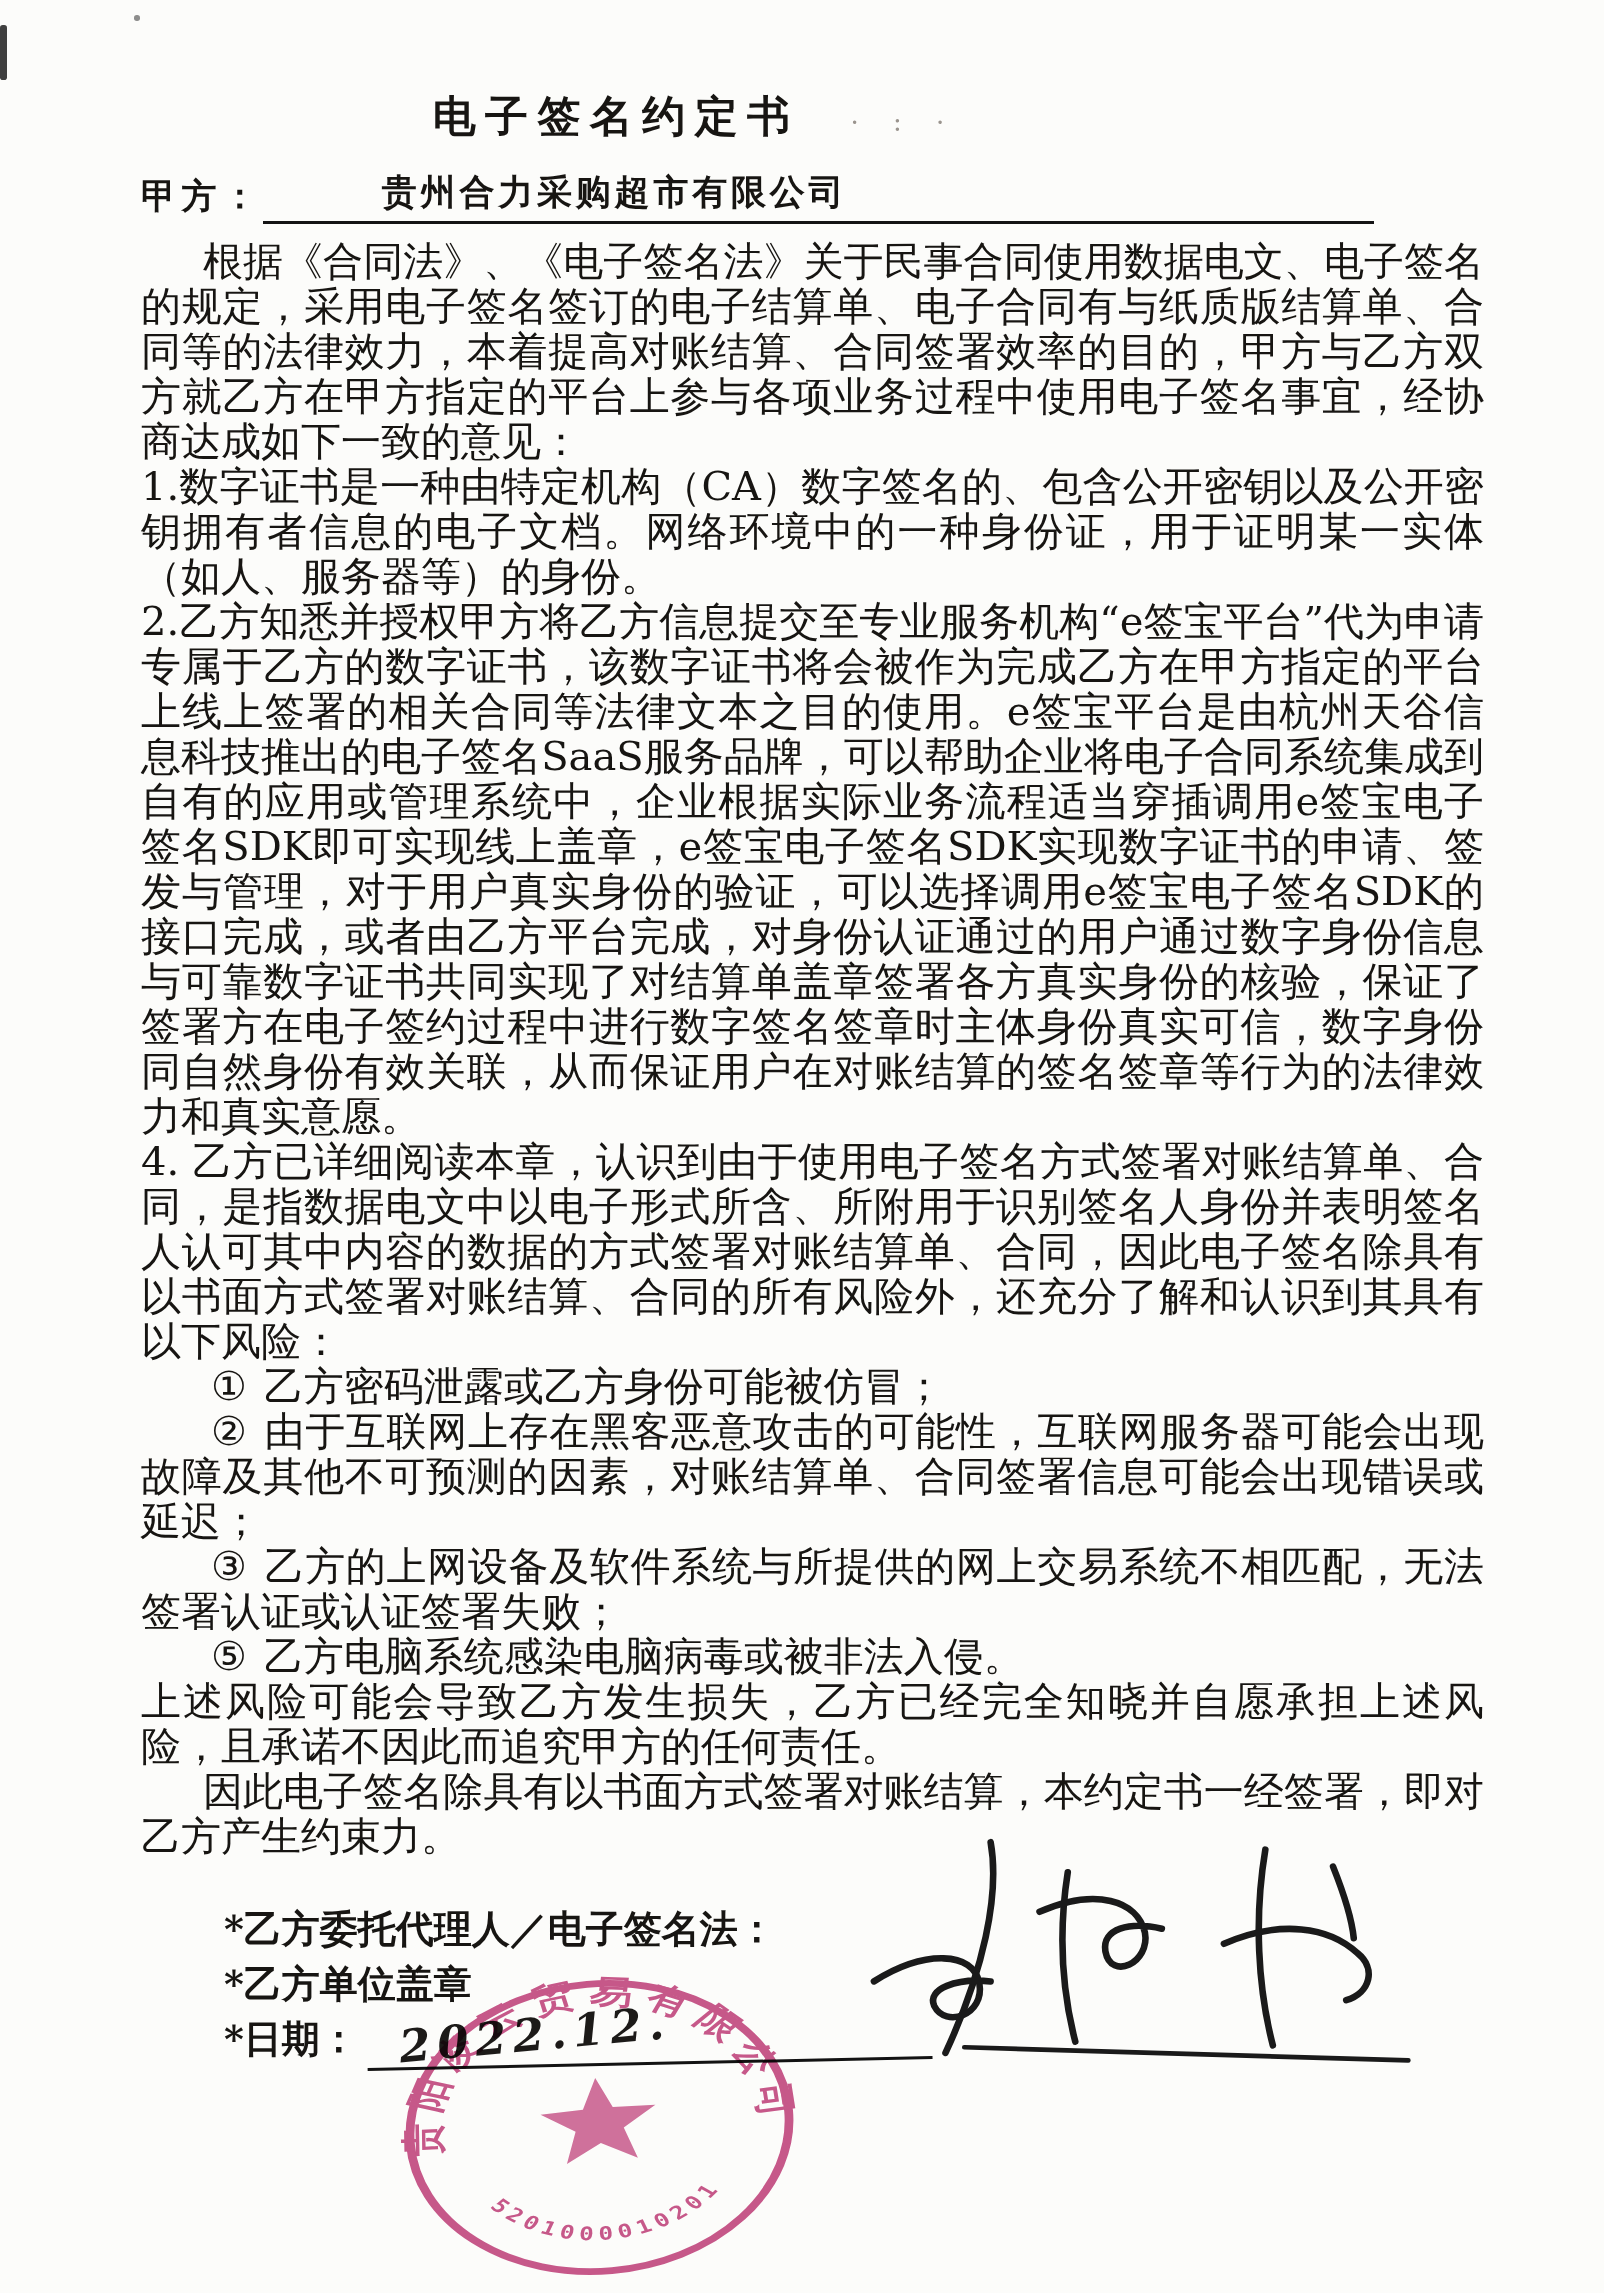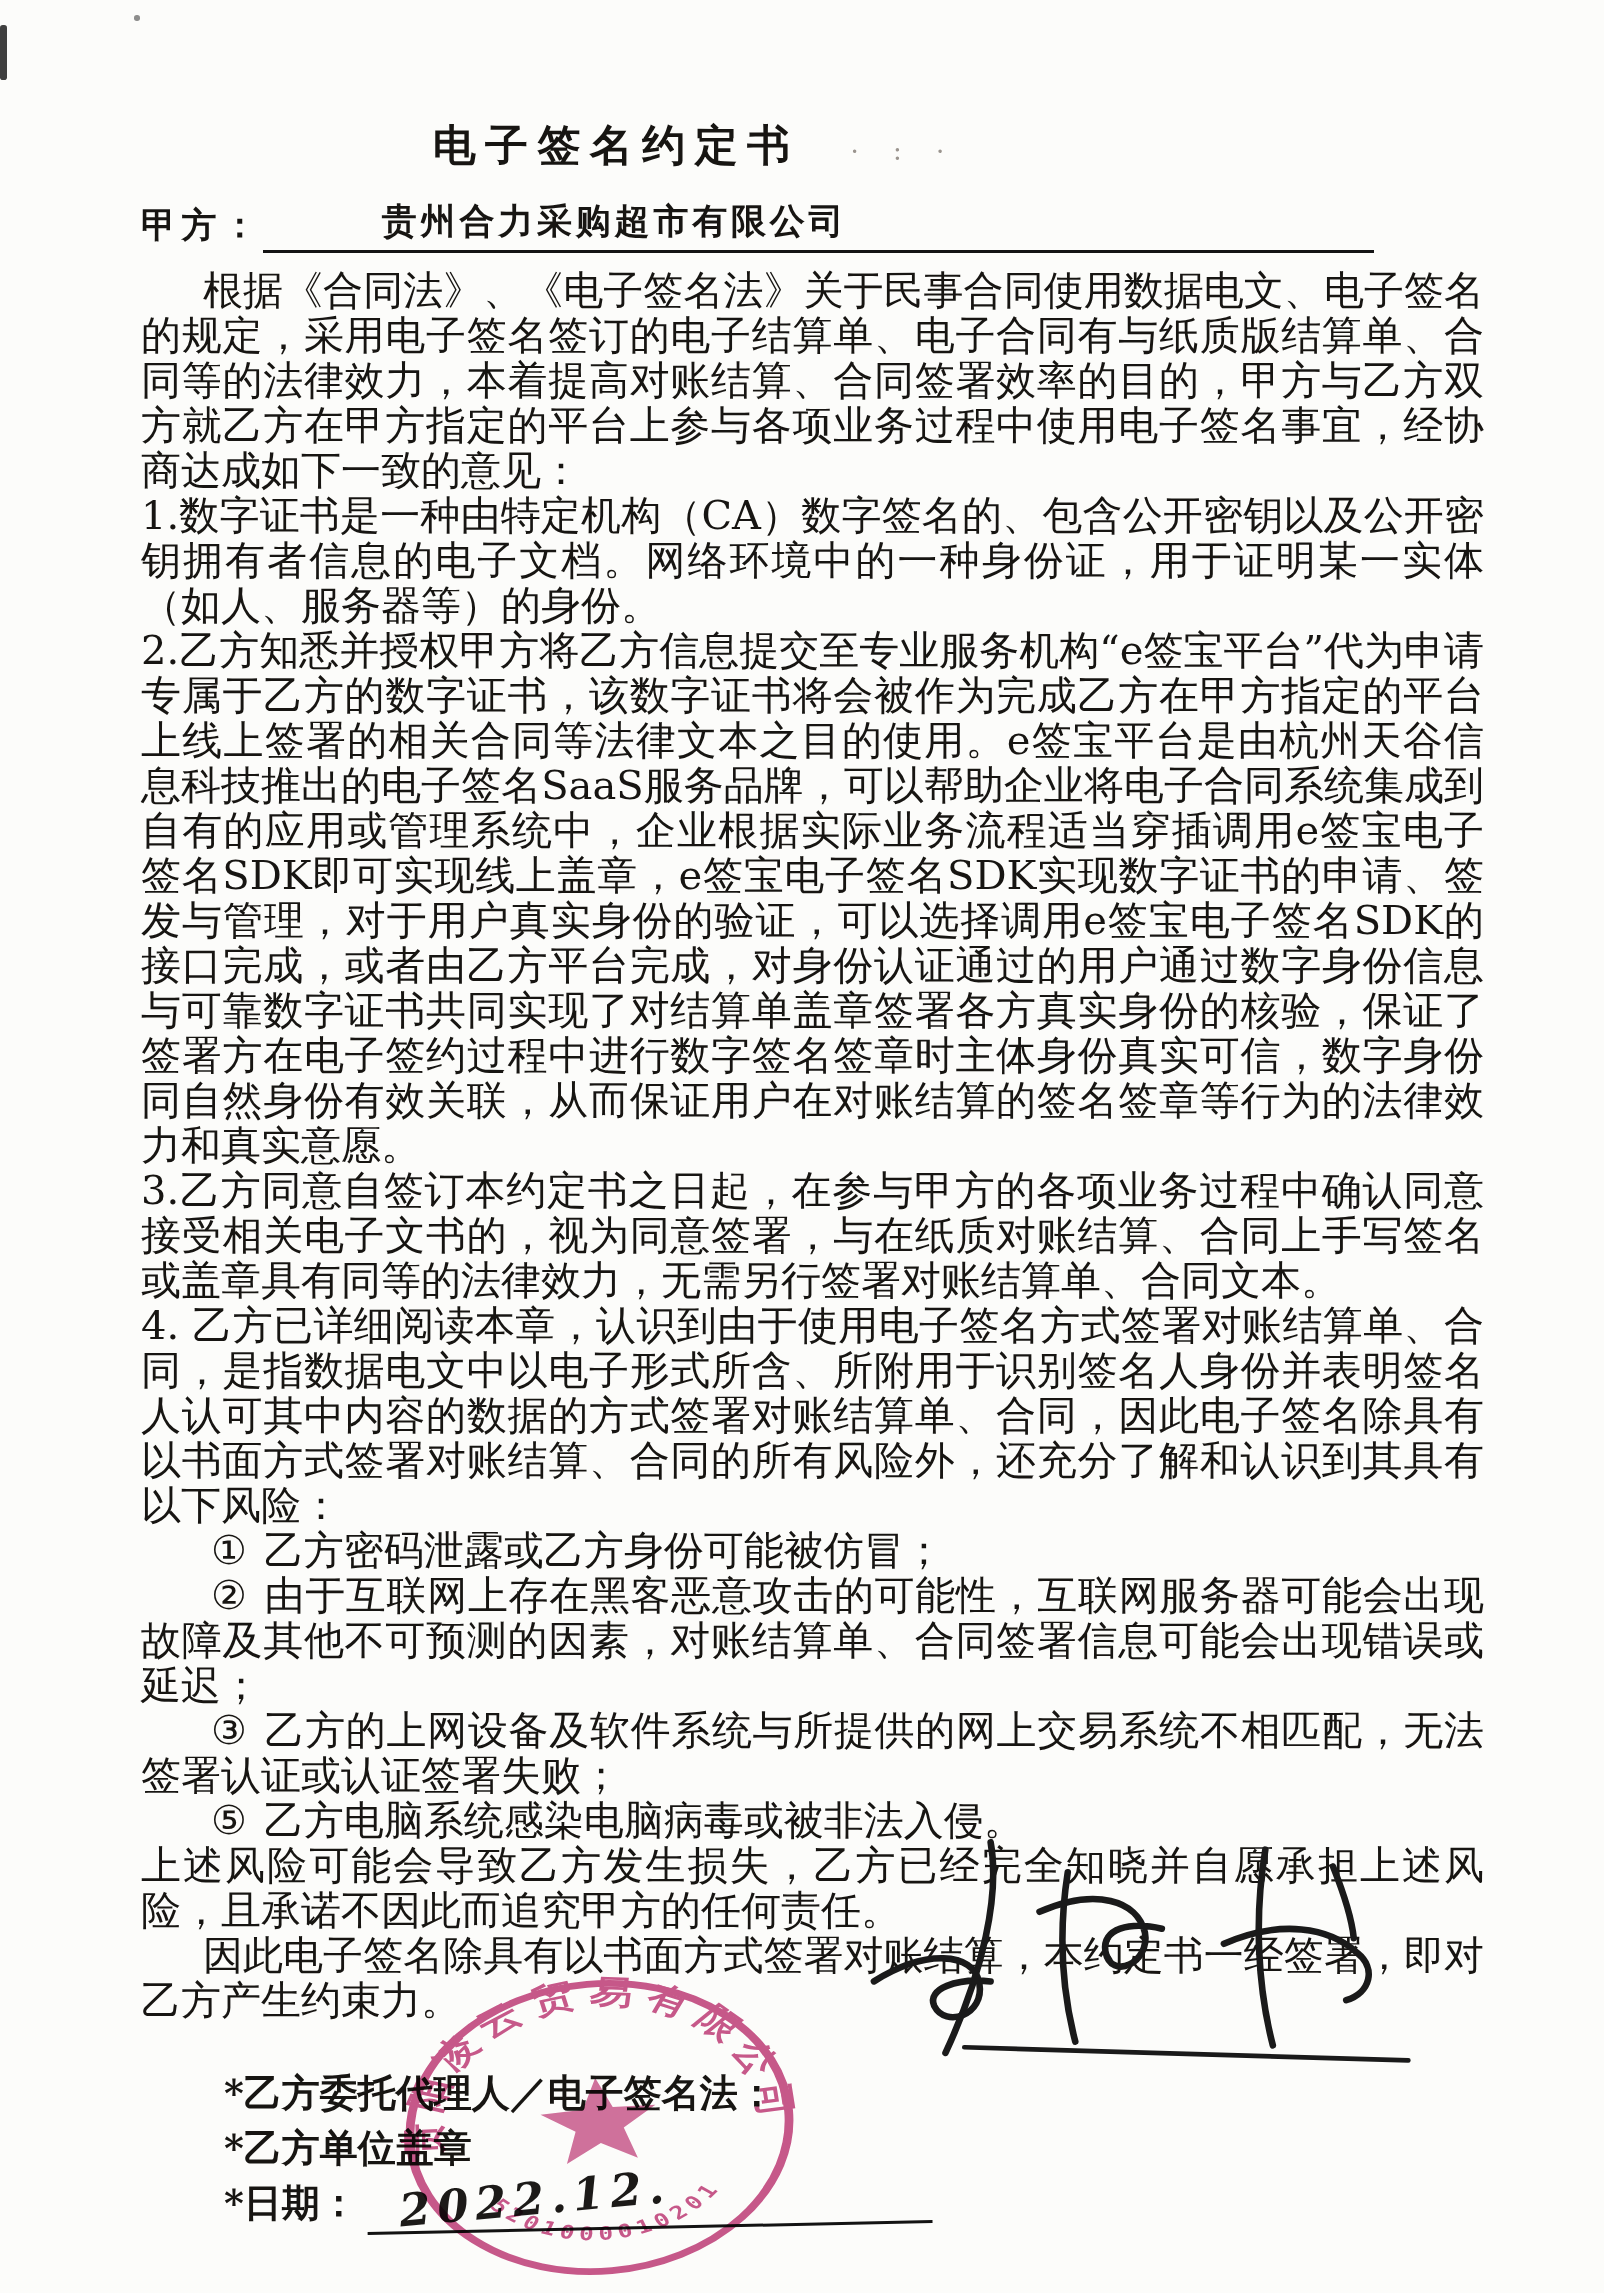--- a/index.html
+++ b/index.html
@@ -1,21 +1,21 @@
 <!DOCTYPE html>
 <html style="font-size:15px"><head>
 <meta charset="utf-8">
 <style>
   html,body{margin:0;padding:0;}
   body{
     width:1605px;height:2294px;position:relative;overflow:hidden;
     background:#fcfcfa;color:#171512;
     font-family:"DejaVu Serif","Liberation Serif",serif;
   }
-  .page{position:absolute;inset:0;padding:117px 121px 0 141px;box-sizing:border-box;}
+  .page{position:absolute;inset:0;padding:88px 121px 0 141px;box-sizing:border-box;}
   .scan-mark{position:absolute;background:#1d1d1d;border-radius:2.8px;}
   .mark-edge{left:0;top:24.5px;width:6.6px;height:55px;opacity:.85;}
   .mark-dot{left:134px;top:15px;width:5.6px;height:5.6px;border-radius:50%;opacity:.5;}
 
   .title-row{text-align:center;padding-right:235px;margin:0 0 7.5px 0;white-space:nowrap;}
   .doc-title{font-size:43px;font-weight:bold;letter-spacing:9.4px;}
   .title-marks{color:#9a948e;font-size:26px;margin-left:51px;letter-spacing:13px;}
 
   .party-row{display:flex;align-items:center;margin-top:22.6px;font-size:35px;font-weight:bold;}
   .party-label{letter-spacing:5.6px;white-space:nowrap;}
@@ -65,21 +65,20 @@
   <div class="body-text">
 
     <div>
 
         <p class="para indent">根据《合同法》、《电子签名法》关于民事合同使用数据电文、电子签名的规定，采用电子签名签订的电子结算单、电子合同有与纸质版结算单、合同等的法律效力，本着提高对账结算、合同签署效率的目的，甲方与乙方双方就乙方在甲方指定的平台上参与各项业务过程中使用电子签名事宜，经协商达成如下一致的意见：</p>
 
         <p class="para">1.数字证书是一种由特定机构（CA）数字签名的、包含公开密钥以及公开密钥拥有者信息的电子文档。网络环境中的一种身份证，用于证明某一实体（如人、服务器等）的身份。</p>
 
         <p class="para">2.乙方知悉并授权甲方将乙方信息提交至专业服务机构“e签宝平台”代为申请专属于乙方的数字证书，该数字证书将会被作为完成乙方在甲方指定的平台上线上签署的相关合同等法律文本之目的使用。e签宝平台是由杭州天谷信息科技推出的电子签名SaaS服务品牌，可以帮助企业将电子合同系统集成到自有的应用或管理系统中，企业根据实际业务流程适当穿插调用e签宝电子签名SDK即可实现线上盖章，e签宝电子签名SDK实现数字证书的申请、签发与管理，对于用户真实身份的验证，可以选择调用e签宝电子签名SDK的接口完成，或者由乙方平台完成，对身份认证通过的用户通过数字身份信息与可靠数字证书共同实现了对结算单盖章签署各方真实身份的核验，保证了签署方在电子签约过程中进行数字签名签章时主体身份真实可信，数字身份同自然身份有效关联，从而保证用户在对账结算的签名签章等行为的法律效力和真实意愿。</p>
 
-        <p class="para">3.乙方同意自签订本约定书之日起，在参与甲方的各项业务过程中确认同意接受相关电子文书的，视为同意签署，与在纸质对账结算、合同上手写签名或盖章具有同等的法律效力，无需另行签署对账结算单、合同文本。</p>
 
         <p class="para">4. 乙方已详细阅读本章，认识到由于使用电子签名方式签署对账结算单、合同，是指数据电文中以电子形式所含、所附用于识别签名人身份并表明签名人认可其中内容的数据的方式签署对账结算单、合同，因此电子签名除具有以书面方式签署对账结算、合同的所有风险外，还充分了解和认识到其具有以下风险：</p>
       </div>
 
     <div>
 
         <p class="para risk"><span class="risk-marker">①</span><span>乙方密码泄露或乙方身份可能被仿冒；</span></p>
 
         <p class="para risk"><span class="risk-marker">②</span><span>由于互联网上存在黑客恶意攻击的可能性，互联网服务器可能会出现故障及其他不可预测的因素，对账结算单、合同签署信息可能会出现错误或延迟；</span></p>
 

